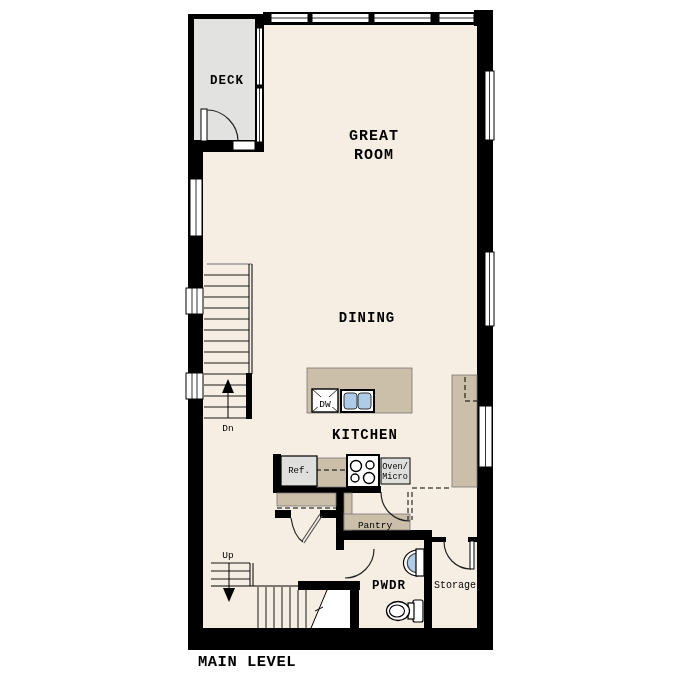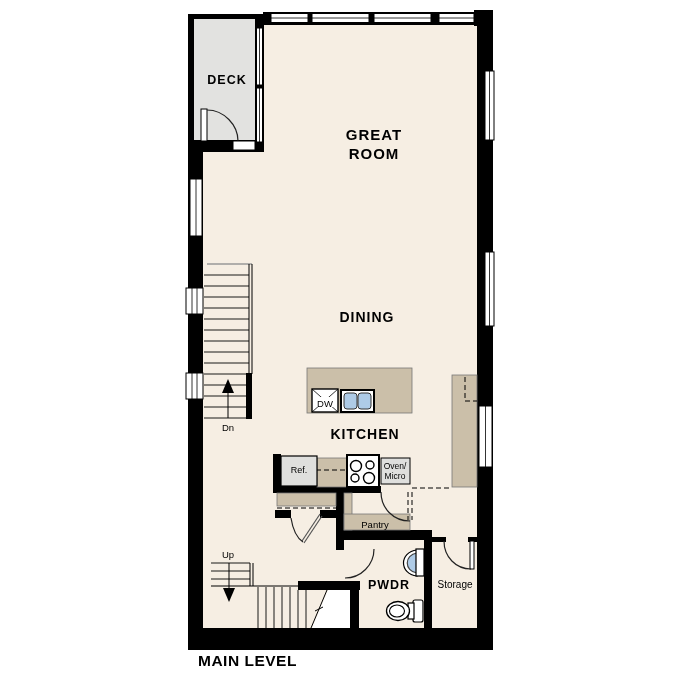--- a/index.html
+++ b/index.html
@@ -1,17 +1,17 @@
 <!DOCTYPE html>
 <html><head>
 <meta charset="utf-8">
 <style>
   html,body{margin:0;padding:0;background:#fff;}
   .stage{position:relative;width:687px;height:687px;background:#ffffff;overflow:hidden;
-         font-family:Liberation Sans, sans-serif;}
+         font-family:Liberation Mono, monospace;}
   svg text{fill:#000;}
   .room-lbl{font-weight:bold;letter-spacing:1px;}
   .small-lbl{font-weight:normal;}
   .wall{fill:#000;}
   .win{fill:#fff;stroke:#000;stroke-width:1;}
   .winline{stroke:#000;stroke-width:0.8;fill:none;}
   .tread{stroke:#000;stroke-width:0.9;fill:none;}
   .edge{stroke:#000;stroke-width:1;fill:none;}
   .gedge{stroke:#999;stroke-width:1.5;fill:none;}
   .dash{stroke:#000;stroke-width:1;fill:none;stroke-dasharray:5 3;}

